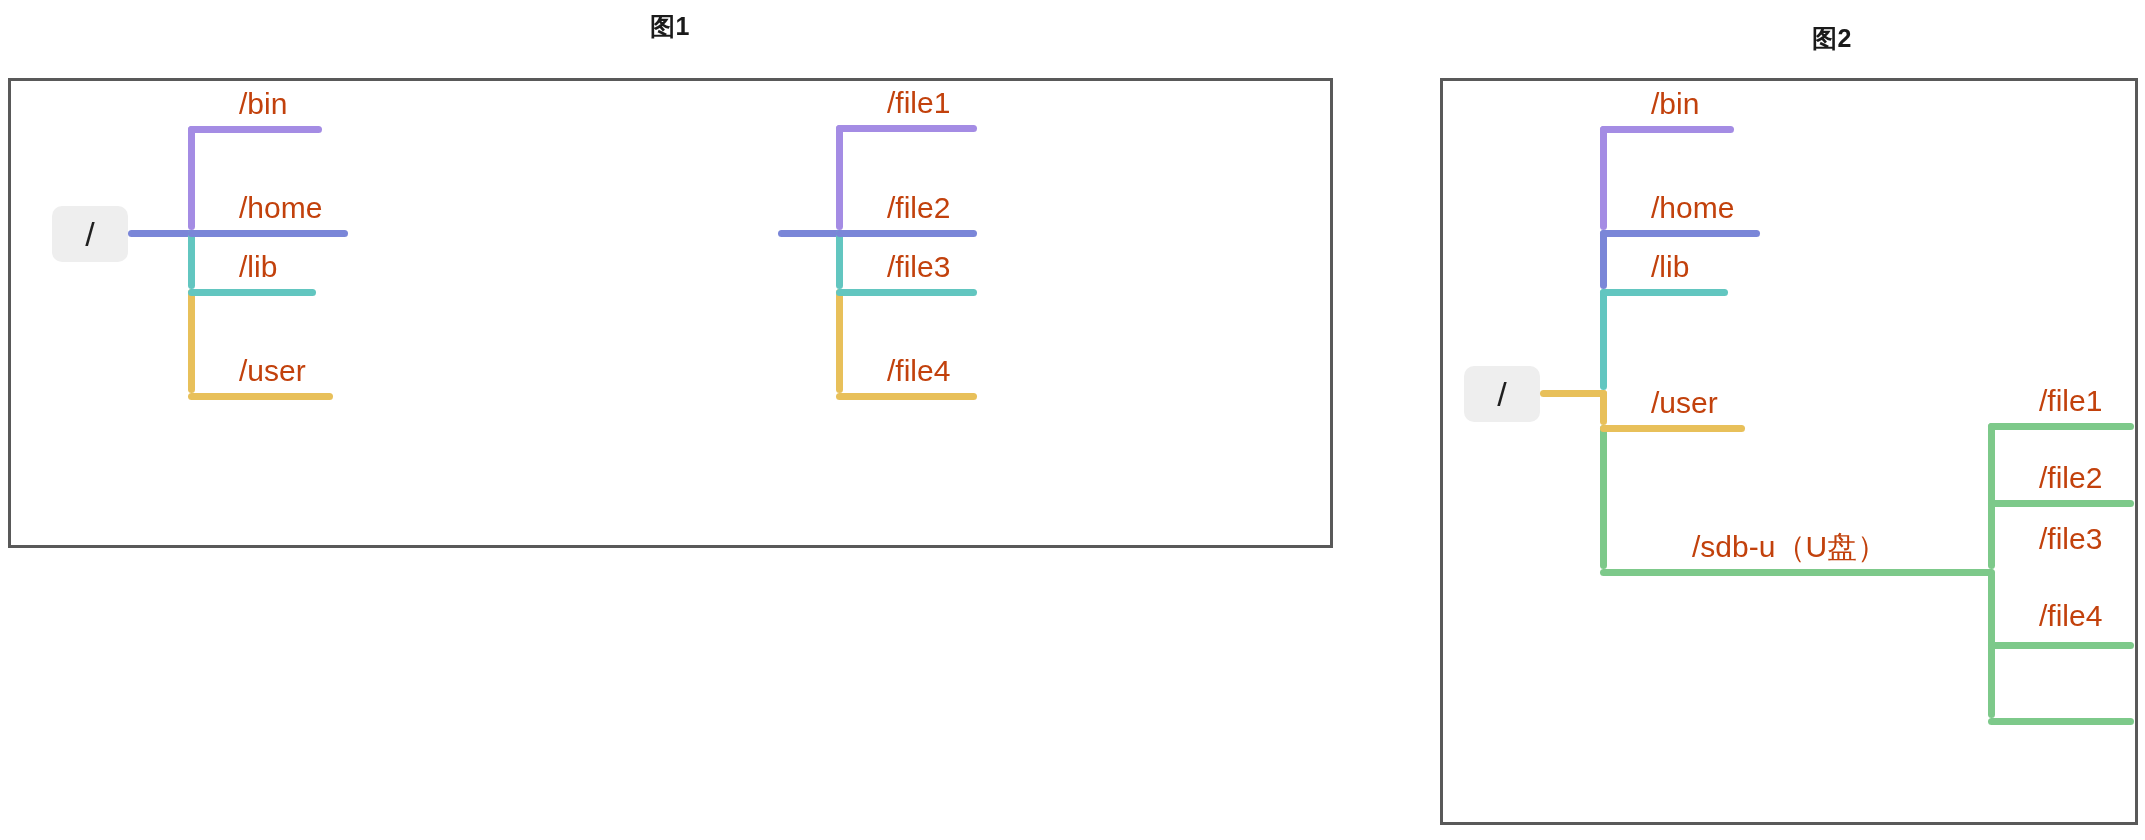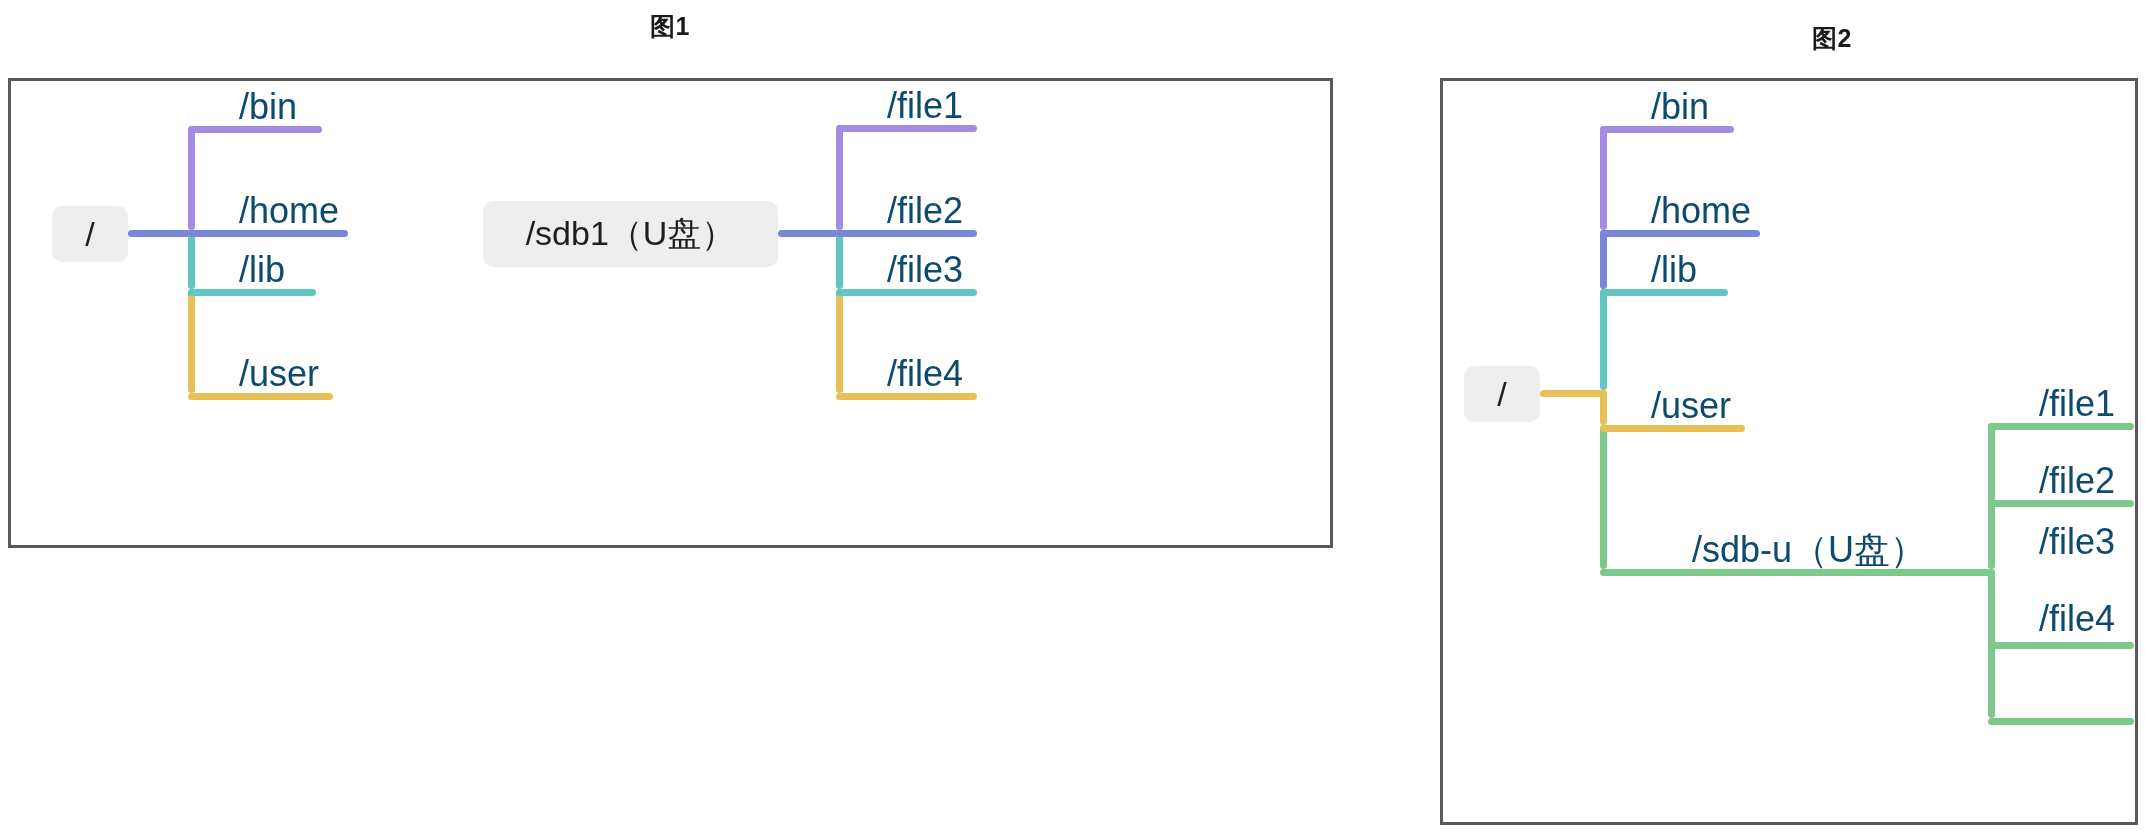--- a/index.html
+++ b/index.html
@@ -55,22 +55,22 @@
     border-radius: 3.5px;
   }
   .vline {
     position: absolute;
     width: 7px;
     border-radius: 3.5px;
   }
 
   .edge-label {
     position: absolute;
-    font-size: 36px;
-    color: #0c4a6e;
+    font-size: 30px;
+    color: #c2410c;
     white-space: nowrap;
     line-height: 1;
   }
 
   #fig1-panel { left: 8px;    top: 78px;  width: 1325px; height: 470px; }
   #fig2-panel { left: 1440px; top: 78px;  width: 698px;  height: 747px; }
 
   #fig1-title { left: 670px;  top: 10px; }
   #fig2-title { left: 1832px; top: 22px; }
 </style>
@@ -97,23 +97,20 @@
 
   <div class="hline" style="left:177px; top:149px; width:160px; background:#7a86d8;"></div>
   <div class="edge-label" style="left:228px; top:112px;">/home</div>
 
   <div class="hline" style="left:177px; top:208px; width:128px; background:#62c6c0;"></div>
   <div class="edge-label" style="left:228px; top:171px;">/lib</div>
 
   <div class="hline" style="left:177px; top:312px; width:145px; background:#e8c05a;"></div>
   <div class="edge-label" style="left:228px; top:275px;">/user</div>
 
-  <div class="node-box wide" style="left:472px; top:120px; width:295px; height:66px;">
-    <span>/sdb1（U盘）</span>
-  </div>
 
   <div class="hline" style="left:767px; top:149px; width:65px; background:#7a86d8;"></div>
 
   <div class="vline" style="left:825px; top:44px;  height:105px; background:#a48ce4;"></div>
   <div class="vline" style="left:825px; top:149px; height:59px;  background:#62c6c0;"></div>
   <div class="vline" style="left:825px; top:208px; height:104px; background:#e8c05a;"></div>
 
   <div class="hline" style="left:825px; top:44px; width:141px; background:#a48ce4;"></div>
   <div class="edge-label" style="left:876px; top:7px;">/file1</div>
 

